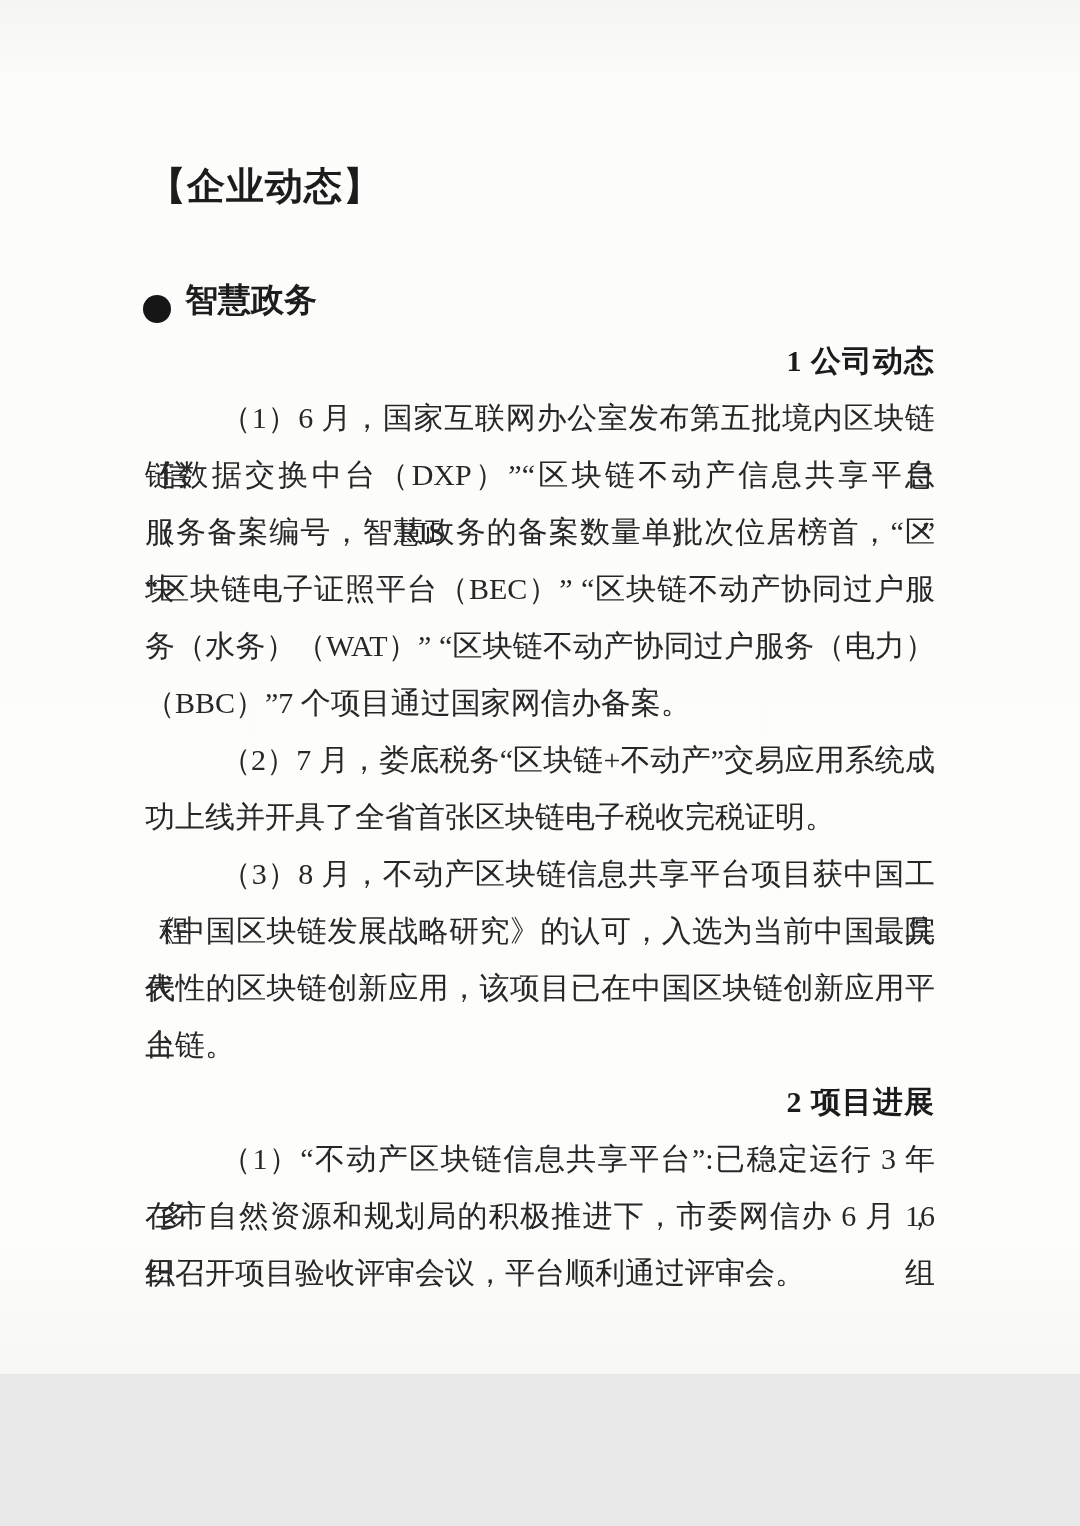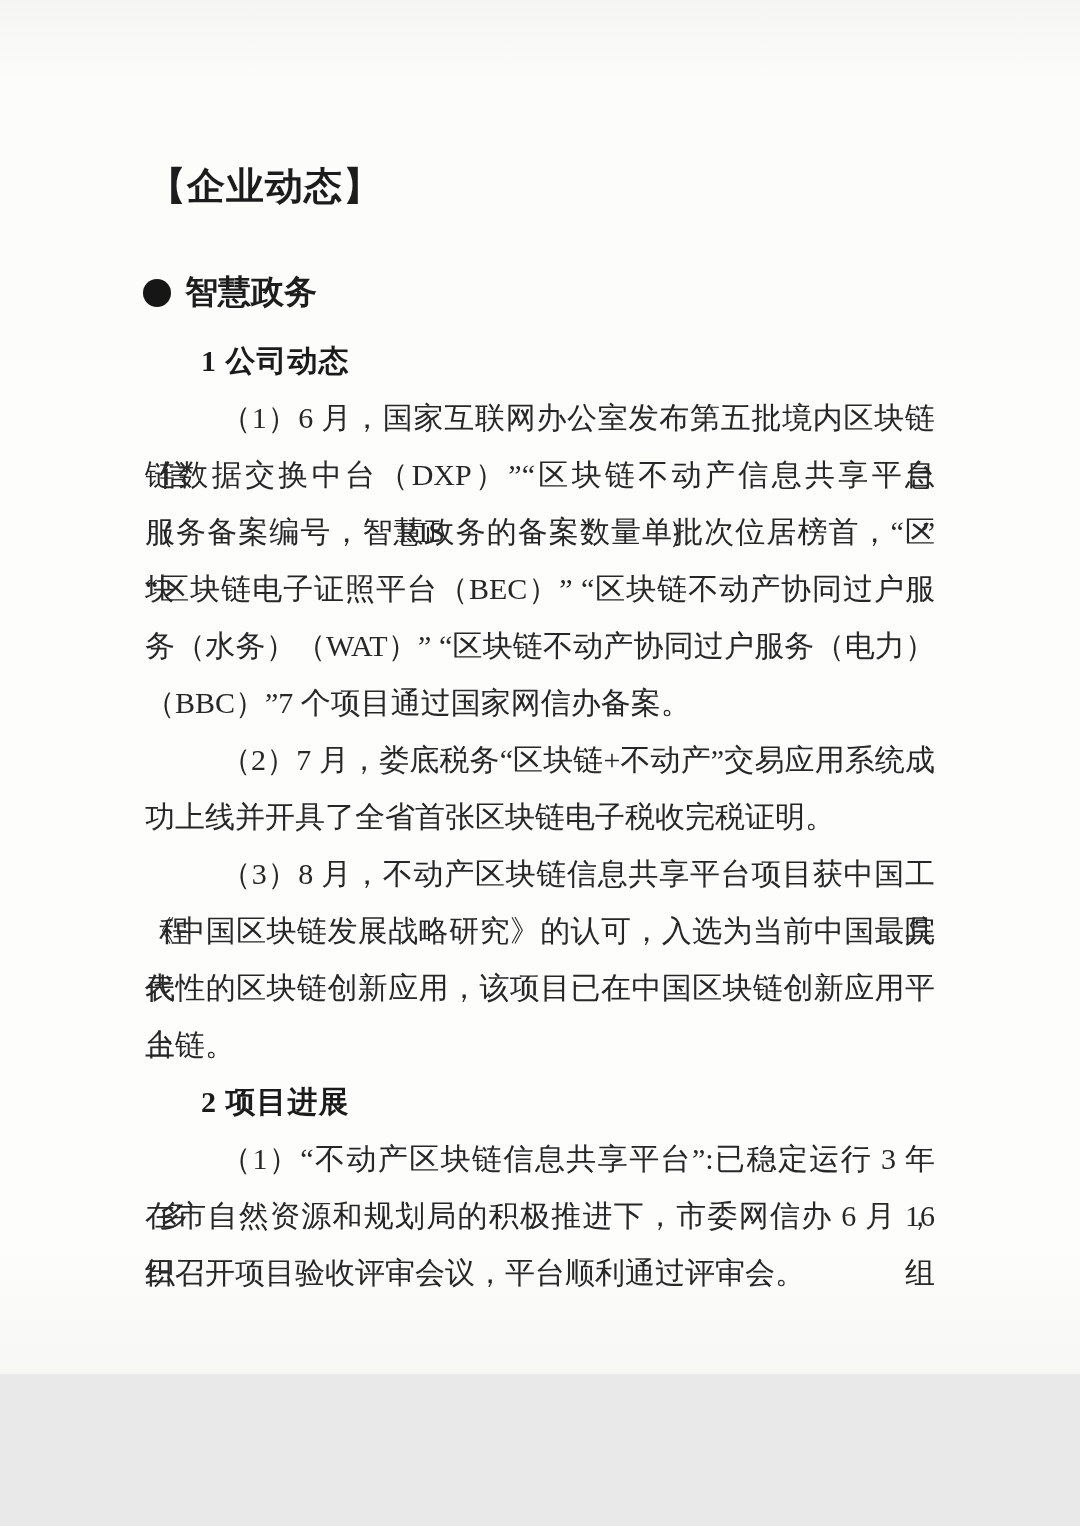--- a/index.html
+++ b/index.html
@@ -15,22 +15,22 @@
     color:#262626;
     overflow:hidden;
   }
   .doc-title{
     position:absolute;top:160px;left:148px;
     font-family:"Liberation Sans","DejaVu Sans",sans-serif;
     font-weight:bold;font-size:38px;line-height:52px;
     letter-spacing:1px;color:#1c1c1c;
   }
   .bullet-row{
-    position:absolute;top:270px;left:143px;
-    display:flex;align-items:center;
+    position:absolute;top:278px;left:143px;
+    display:flex;align-items:flex-end;
     font-family:"Liberation Sans","DejaVu Sans",sans-serif;
     font-weight:bold;font-size:33px;color:#1d1d1d;
   }
   .bullet-dot{
     width:28px;height:28px;border-radius:50%;
     background:#161616;display:inline-block;margin-right:14px;
     flex:0 0 auto;
   }
   .body-text{
     position:absolute;top:332px;left:145px;width:790px;
@@ -43,20 +43,21 @@
   .row.just{
     white-space:normal;
     text-align:justify;
     text-align-last:justify;
   }
   .row.indent{ text-indent:62px;margin-left:14px; }
   .row.h{
     font-weight:bold;color:#1b1b1b;
     text-indent:56px;
     letter-spacing:1px;
+    text-align:right;
   }
   .page-number{
     position:absolute;top:1382px;left:146px;
     font-size:26px;letter-spacing:4px;color:#3a3a3a;
     line-height:36px;
   }
   .watermark{
     position:absolute;top:1456px;left:845px;
     display:flex;align-items:center;gap:12px;
     color:#c7c7c7;

